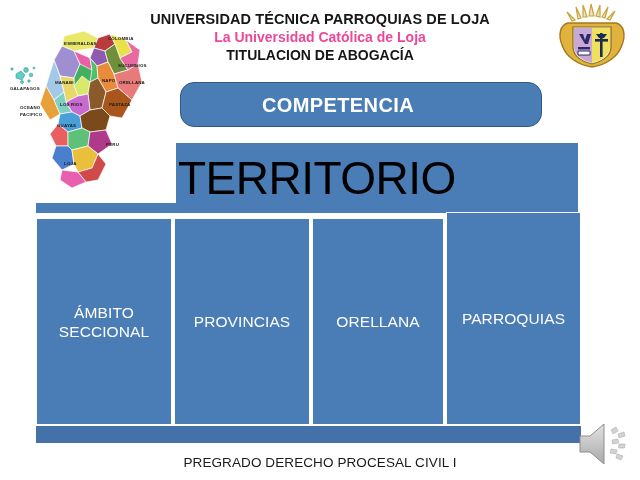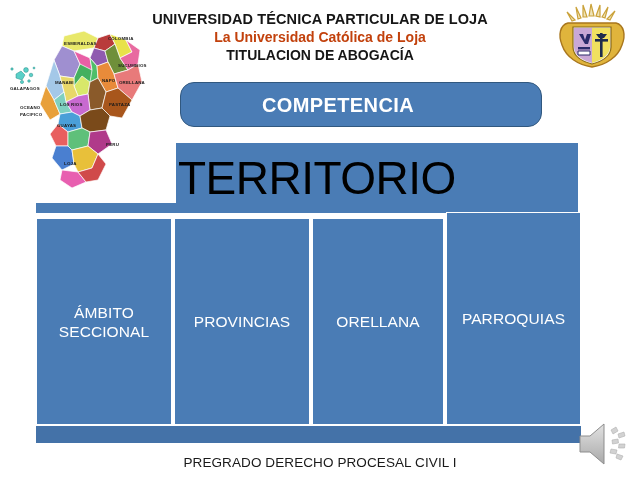--- a/index.html
+++ b/index.html
@@ -14,21 +14,21 @@
   
   .header{
     position:absolute;left:120px;top:10px;width:400px;
     text-align:center;z-index:5;
   }
   .header .line1{
     font-size:14.5px;font-weight:bold;color:#161616;letter-spacing:.1px;
     line-height:18px;white-space:nowrap;
   }
   .header .line2{
-    font-size:14px;font-weight:bold;color:#c2410c;
+    font-size:14px;font-weight:bold;color:#ec4899;
     line-height:18px;white-space:nowrap;
   }
   .header .line3{
     font-size:14px;font-weight:bold;color:#161616;
     line-height:18px;white-space:nowrap;
   }
 
   
   .crest{
     position:absolute;left:552px;top:3px;width:80px;height:68px;z-index:6;
@@ -105,21 +105,21 @@
   .speaker{
     position:absolute;left:578px;top:418px;width:56px;height:52px;z-index:7;
   }
 </style>
 </head>
 <body>
 
 <div class="slide">
 
   <div class="header">
-    <div class="line1">UNIVERSIDAD TÉCNICA PARTICULAR DE LOJA</div>
+    <div class="line1">UNIVERSIDAD TÉCNICA PARROQUIAS DE LOJA</div>
     <div class="line2">La Universidad Católica de Loja</div>
     <div class="line3">TITULACION DE ABOGACÍA</div>
   </div>
 
   <div class="crest">
     <svg width="80" height="68" viewBox="0 0 80 68">
 
       <g stroke="#caa23a" stroke-width="1.2" fill="#efe3b8">
         <path d="M26 16 L24 4 L29 15 Z"></path>
         <path d="M31 14 L31 2 L35 14 Z"></path>

